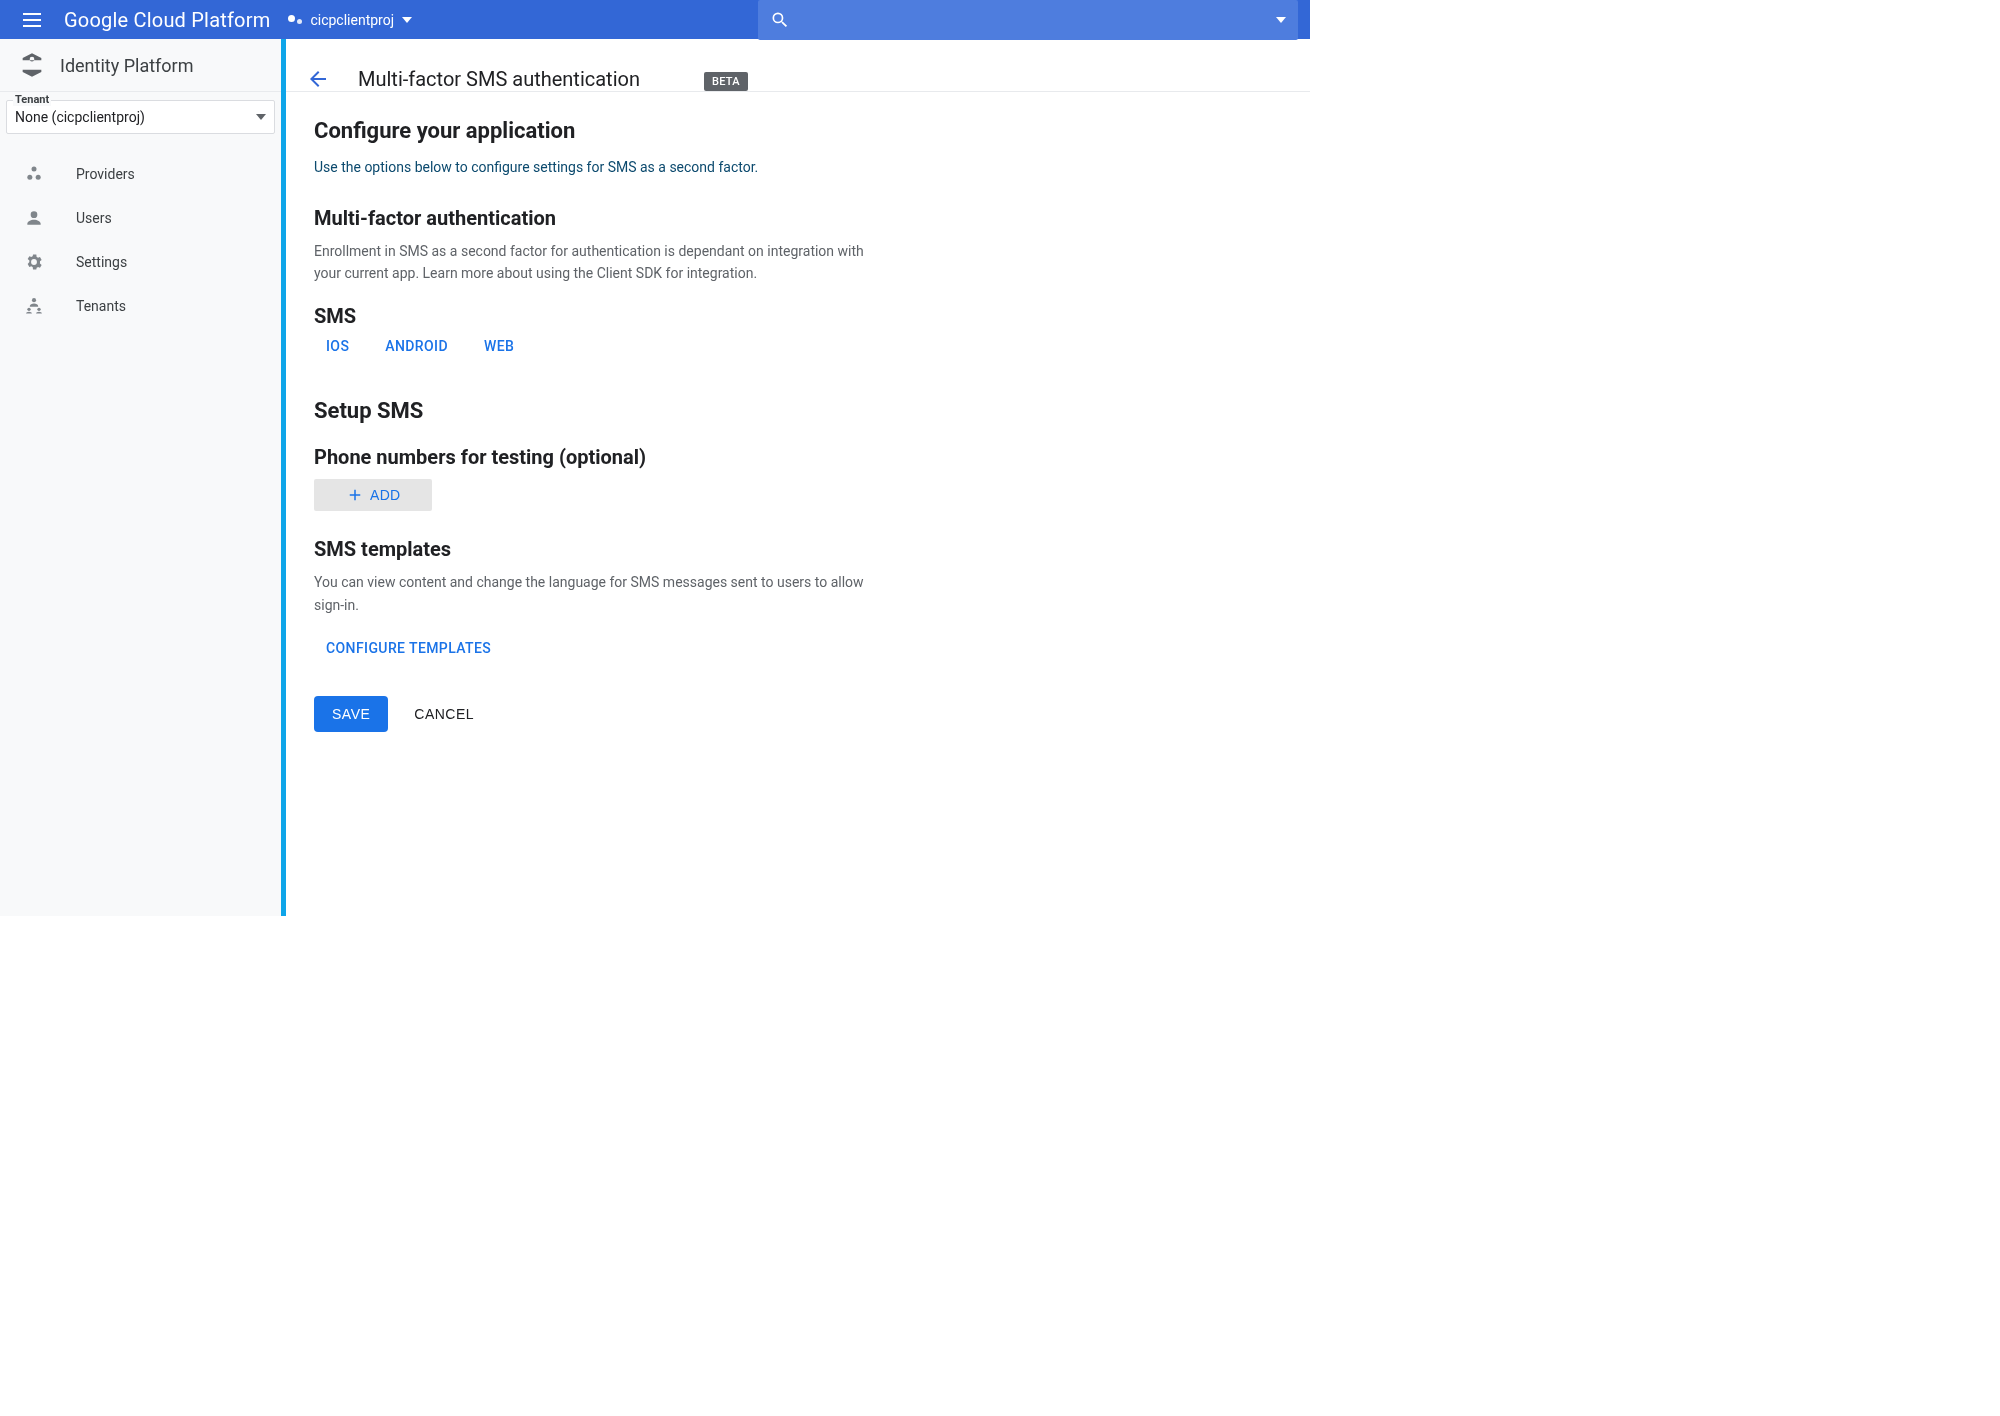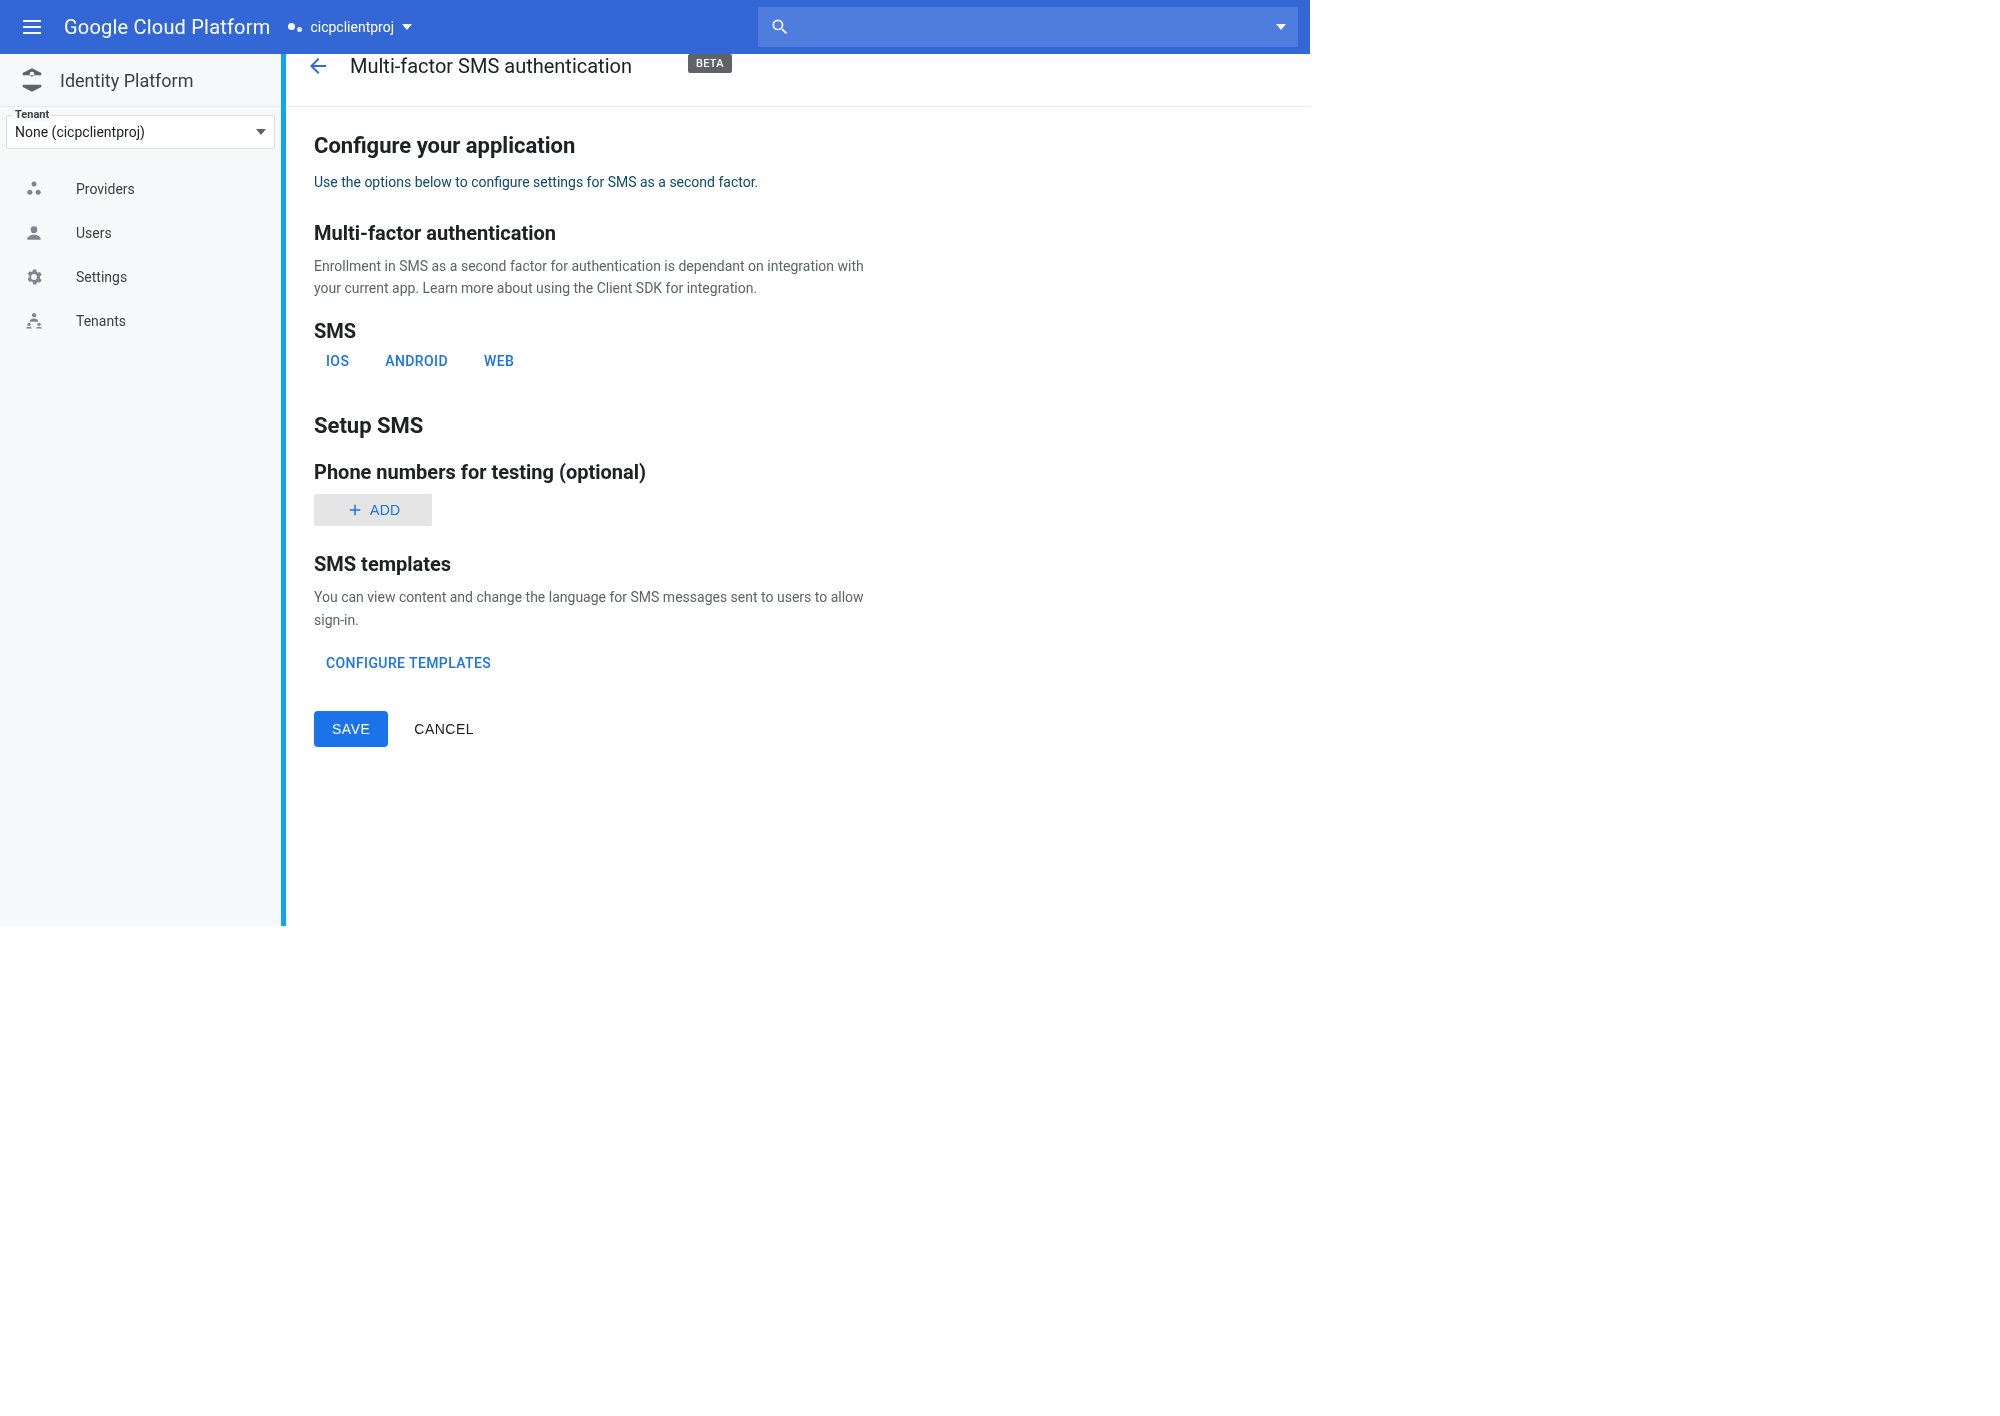--- a/index.html
+++ b/index.html
@@ -7,21 +7,21 @@
     font-family: Roboto, "Helvetica Neue", Arial, sans-serif;
     font-size: 14px;
     color: #202124;
     background: #fff;
     width: 1310px;
     height: 926px;
     overflow: hidden;
   }
   
   .top-bar {
-    height: 54px;
+    height: 39px;
     background: #3367d6;
     display: flex;
     align-items: center;
     padding: 0 12px;
     color: #fff;
   }
   .menu-btn {
     width: 40px; height: 40px;
     display: flex; align-items: center; justify-content: center;
     cursor: pointer;
@@ -96,21 +96,21 @@
   .nav-item {
     display:flex; align-items:center; gap:32px;
     height:44px; padding: 0 24px;
     color:#3c4043; font-size:14px; cursor:pointer;
   }
   .nav-icon { width:20px; height:20px; fill:#80868b; color:#80868b; }
   
   .main { flex:1; overflow:auto; }
   .main-header {
     height:53px; border-bottom:1px solid #e8eaed;
-    display:flex; align-items:flex-start; padding: 0 20px; gap:20px;
+    display:flex; align-items:flex-end; padding: 0 20px; gap:28px;
   }
   .back-arrow { width:24px; height:24px; fill:#3367d6; cursor:pointer;}
   .page-title { font-size:20px; color:#202124; font-weight:400;}
   .beta-badge {
     background:#5f6368; color:#fff; font-size:11px; font-weight:500;
     padding:3px 8px; border-radius:2px; letter-spacing:0.3px;
     margin-left:36px;
   }
   .content { padding: 26px 28px; max-width: 920px;}
   .h1 { font-size:22px; font-weight:700; margin-bottom:14px; color:#202124;}

